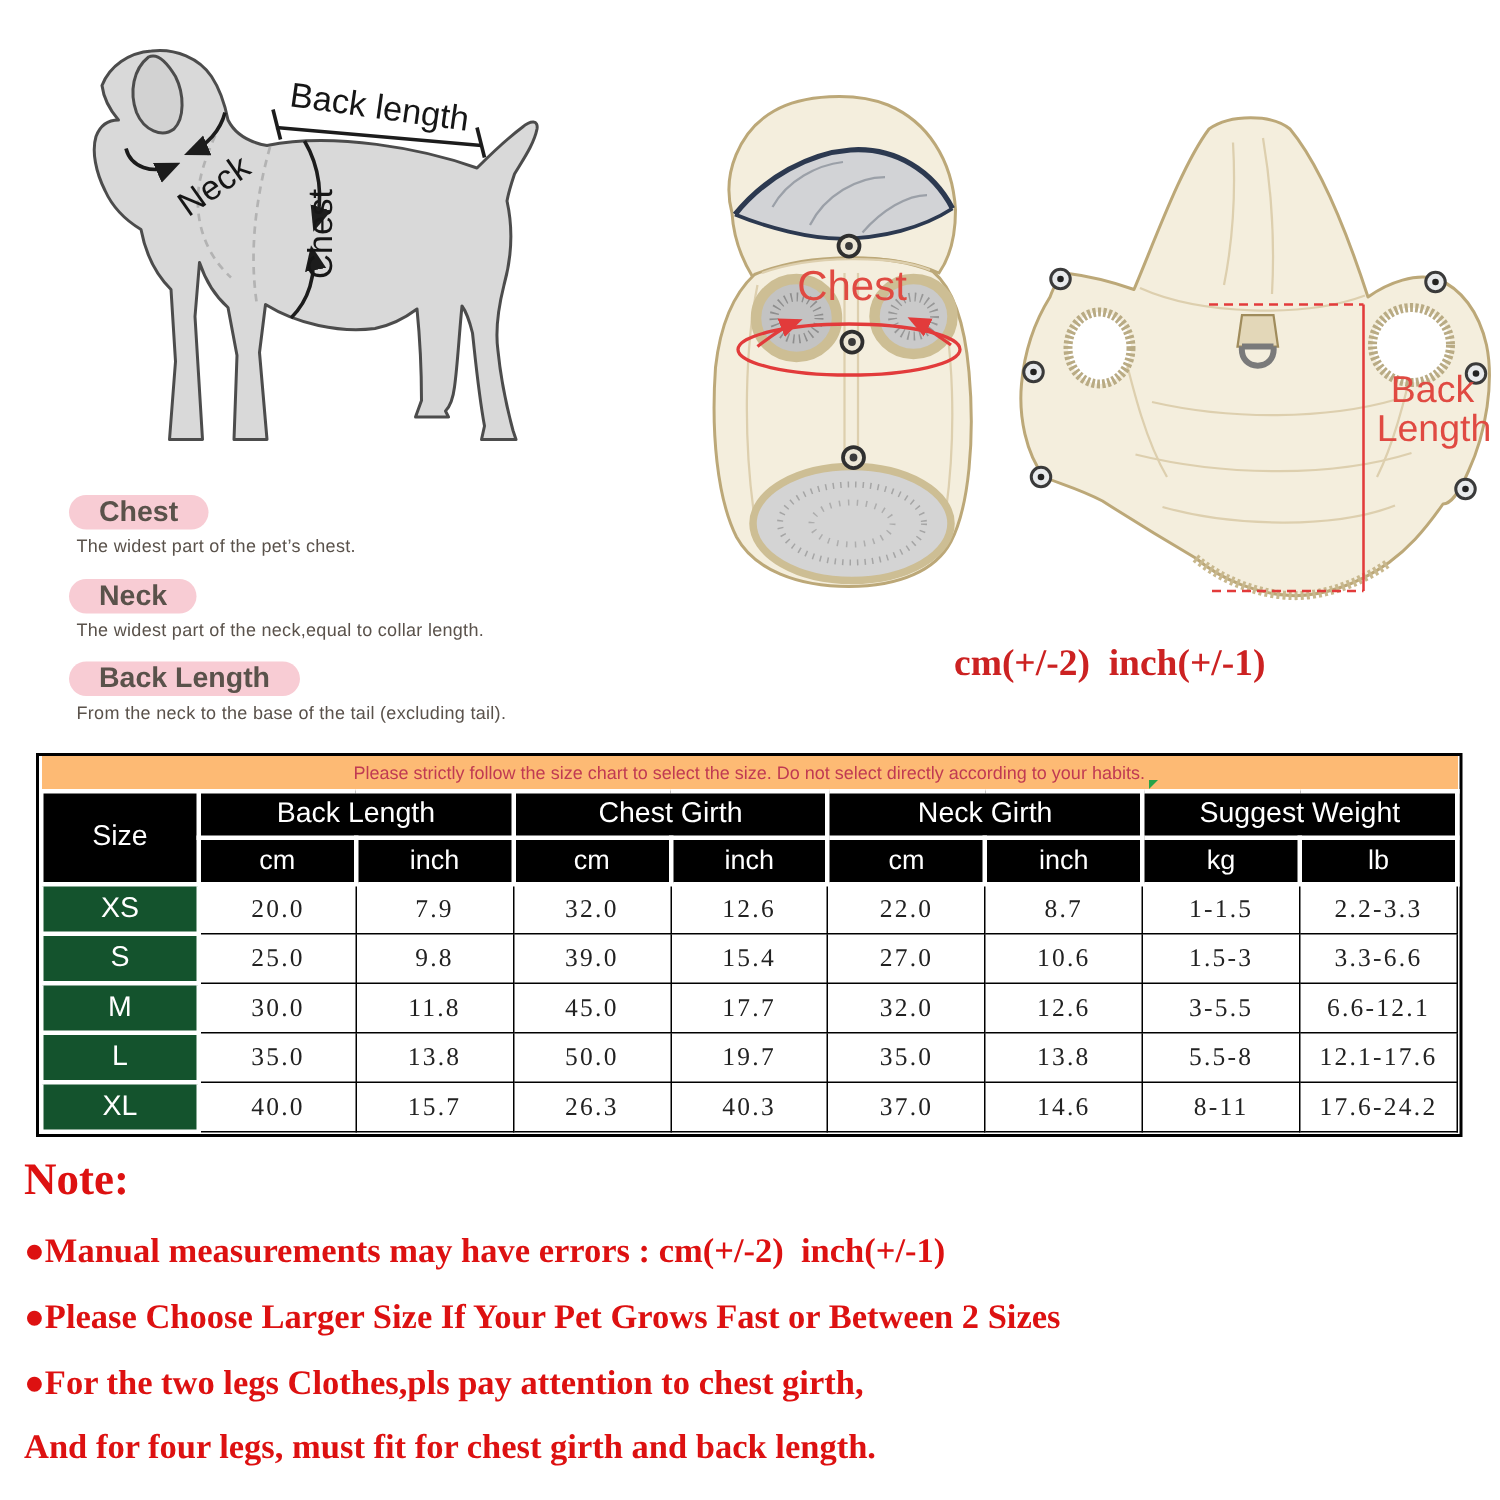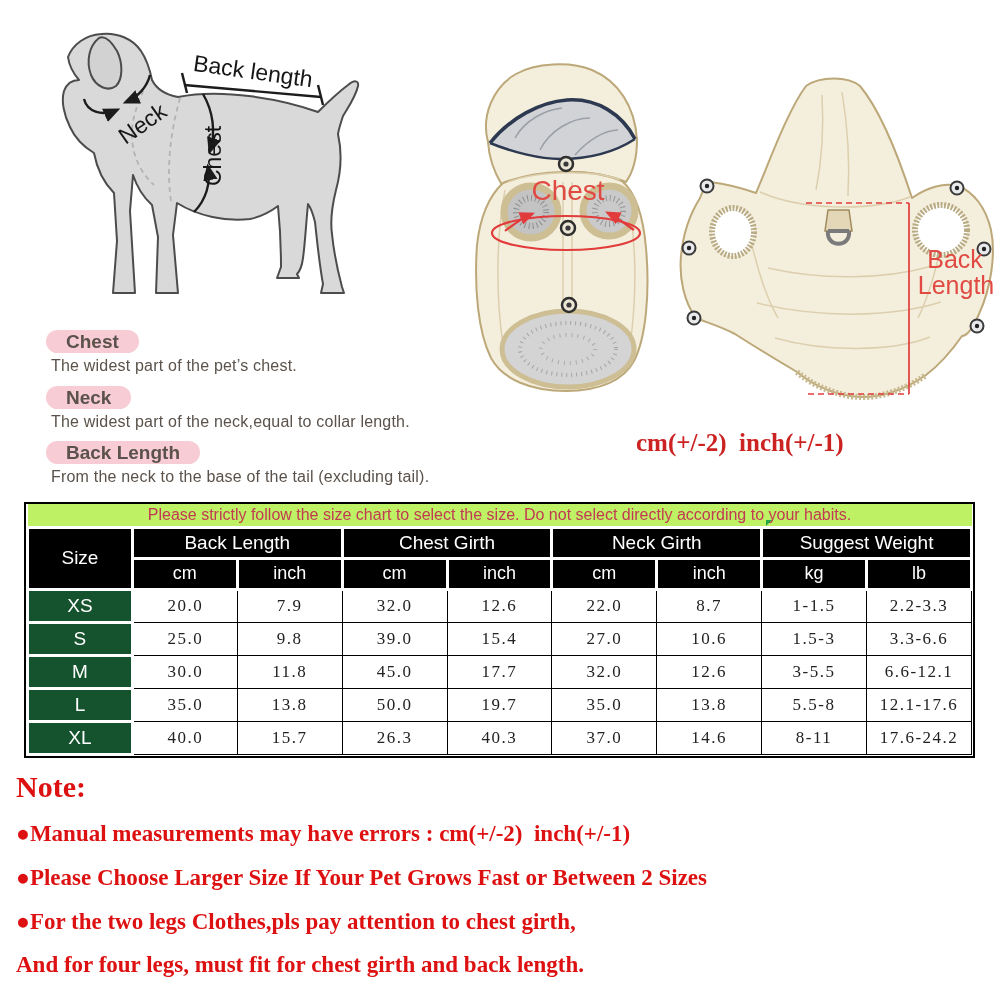--- a/index.html
+++ b/index.html
@@ -4,35 +4,35 @@
 <style>
   html,body{margin:0;padding:0;background:#fff;}
   .page{position:relative;width:1000px;height:1000px;background:#fff;overflow:hidden;
         font-family:"Liberation Sans",sans-serif;}
   .illu{position:absolute;left:0;top:0;}
 
   
   .def{position:absolute;left:46px;}
   .pill{display:inline-block;background:#f8ccd4;border-radius:13px;padding:1px 20px;
         font-size:19px;font-weight:700;color:#5a524b;line-height:21px;}
-  .def p{margin:4px 0 0 5px;font-size:16px;color:#5a524b;letter-spacing:.2px;}
+  .def p{margin:4px 0 0 5px;font-size:12px;color:#5a524b;letter-spacing:.2px;}
   .def-chest{top:330px;}
   .def-neck{top:386px;}
   .def-backlength{top:441px;}
 
   
   .tolerance{position:absolute;left:636px;top:429px;font-family:"Liberation Serif",serif;
              font-weight:700;font-size:25px;color:#cc2222;white-space:pre;}
 
   
   .table-wrap{position:absolute;left:24px;top:502px;width:951px;border:2px solid #000;
               background:#fff;box-sizing:border-box;}
   table{width:100%;border-collapse:collapse;table-layout:fixed;}
   .warn-row{height:23px;}
-  .warn-row td{color:#c03a52;font-size:16px;text-align:center;padding:0;background:#bef264;}
+  .warn-row td{color:#c03a52;font-size:12px;text-align:center;padding:0;background:#fdba74;}
   thead tr.grp{height:31px;}
   thead tr.sub{height:31px;}
   th.hcell{background:#000;color:#fff;border:3px solid #fff;font-weight:400;
            font-size:19px;padding:0;text-align:center;}
   tr.sub th.hcell{font-size:18px;}
   tbody tr{height:33px;}
   tbody th{background:#14532d;color:#fff;border:3px solid #fff;font-weight:400;
            font-size:19px;padding:0;text-align:center;}
   tbody td{border:1px solid #000;background:#fff;text-align:center;padding:0;
            font-family:"Liberation Serif",serif;font-size:17px;letter-spacing:1.5px;color:#222;margin-left:36px;}

